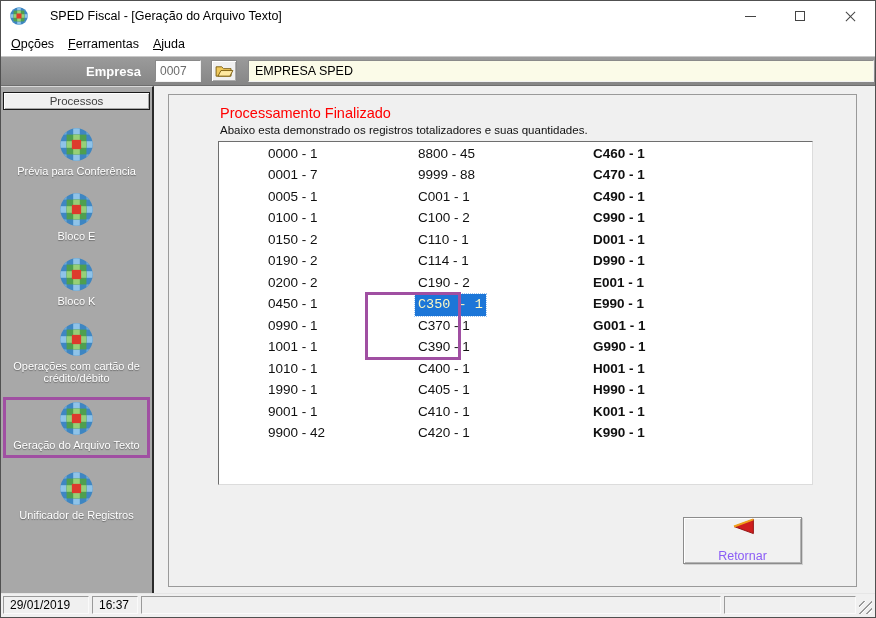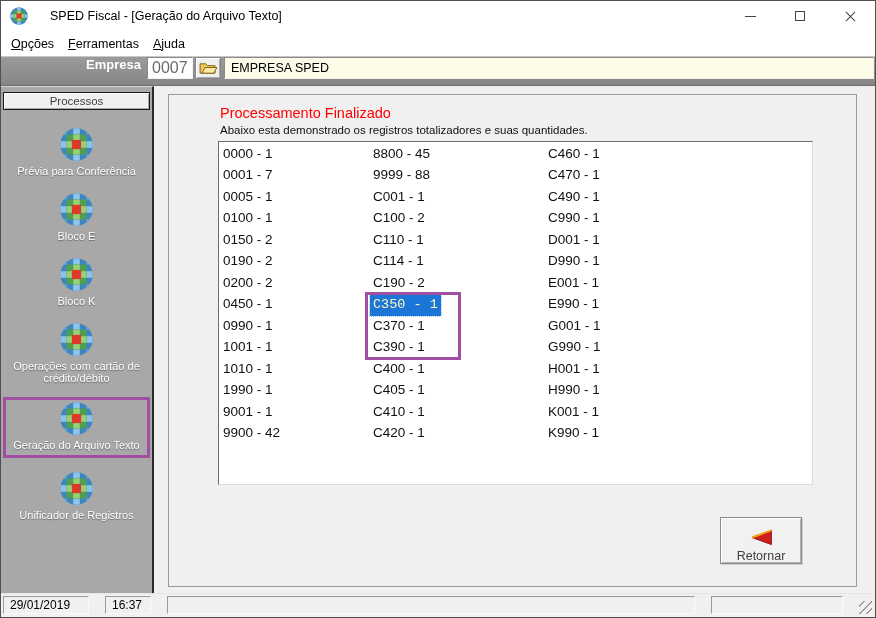--- a/index.html
+++ b/index.html
@@ -21,24 +21,24 @@
     content:""; position:absolute; left:0; top:6px; width:13px; border-top:1.5px solid #444;
   }
   .glyph-close::before { transform:rotate(45deg); }
   .glyph-close::after  { transform:rotate(-45deg); }
   
   .menubar { height:25px; background:#fff; display:flex; align-items:center; padding-left:3px; flex:0 0 auto; }
   .menu-item { display:inline-block; padding:3px 7px; font-size:12.5px; color:#000; }
   .menu-item::first-letter { text-decoration:underline; }
   
   .empresa-bar { height:30px; background:linear-gradient(#9b9b9b,#868686); border-top:1px solid #c8c8c8;
-                 border-bottom:1px solid #6e6e6e; display:flex; align-items:flex-start; flex:0 0 auto; }
+                 border-bottom:1px solid #6e6e6e; display:flex; align-items:center; flex:0 0 auto;gap:8px; }
   .empresa-label { width:146px; text-align:right; font-weight:bold; color:#fff; font-size:13px; padding-right:6px; }
   .sunken { border:1px solid; border-color:#8a8a8a #f2f2f2 #f2f2f2 #8a8a8a; }
-  .empresa-code { width:46px; height:22px; background:#fff; color:#6a6a6a; font-size:16px;
+  .empresa-code { width:46px; height:22px; background:#fff; color:#6a6a6a; font-size:12px;
                   line-height:20px; padding-left:4px; margin-right:2px; }
   .folder-btn { width:26px; height:22px; background:#f0f0f0; border:1px solid #888;
                 box-shadow:inset 1px 1px 0 #fff, inset -1px -1px 0 #aaa;
                 display:flex; align-items:center; justify-content:center; margin-right:3px; }
   .company-field { flex:1; height:22px; background:#fbfbe8; color:#000; font-size:12.5px;
                    line-height:20px; padding-left:6px; margin-right:1px; }
   
   .body-row { flex:1 1 auto; display:flex; min-height:0; }
   .sidebar { width:153px; flex:0 0 auto; background:#a8a8a8; border-right:2px solid #2a2a2a;
              border-top:1px solid #d8d8d8; display:flex; flex-direction:column; align-items:center; }
@@ -52,38 +52,38 @@
   .sidebar-item .globe { width:33px; height:33px; }
   .sidebar-item .s-label { margin-top:4px; max-width:138px; }
   .sidebar-item.highlighted { border:3px solid #A04FA2; width:147px; padding:2px 0 4px; }
   
   .main { flex:1 1 auto; background:#f0f0f0; padding:8px 18px 6px 7px; min-width:0;margin-left:7px; }
   .panel { position:relative; width:100%; height:100%; border:1px solid #9a9a9a; background:#f0f0f0; }
   .heading { margin:10px 0 3px 51px; font-size:14.5px; color:#ff0000; }
   .subheading { margin:0 0 5px 51px; font-size:11.5px; color:#101010; }
   .listbox { position:relative; margin-left:49px; width:595px; height:344px; background:#fff;
              border:1px solid; border-color:#6e6e6e #dcdcdc #dcdcdc #6e6e6e;
-             display:flex; font-size:13.5px; line-height:21.5px; color:#101010; overflow:hidden; }
+             display:flex; font-size:13.5px; line-height:21.5px; color:#101010; overflow:hidden;padding-left:45px; }
   .lcol { flex:0 0 auto; padding-top:0.5px; }
   .lcol-1 { width:154px; padding-left:4px; }
   .lcol-2 { width:175px; }
-  .lcol-3 { flex:1 1 auto; }
+  .lcol-3 { flex:1 1 auto;font-weight:bold; }
   .lrow { height:21.5px; white-space:pre; }
   .selected-cell { display:inline-block; background:#1C76D8; color:#fef9c3; outline:1px dotted #9cc3ef;
                    padding:0 3px; margin-left:-3px;font-family:Liberation Mono, monospace; }
   .list-annotation { position:absolute; left:146px; top:150px; width:96px; height:68px;
                      border:3px solid #A04FA2; pointer-events:none; }
-  .return-btn { position:absolute; right:54px; top:422px; width:82px; height:47px;
+  .return-btn { position:absolute; right:54px; top:422px; width:119px; height:47px;
                 background:#f1f1f1; border:1px solid #8c8c8c;
                 box-shadow:inset 1px 1px 0 #ffffff, inset -1px -1px 0 #b4b4b4, 1px 1px 0 #d0d0d0;
-                display:flex; flex-direction:column; align-items:center; justify-content:flex-end; gap:3px;
-                font-size:12.5px; color:#404040; cursor:default; }
+                display:flex; flex-direction:column; align-items:center; justify-content:space-between; gap:3px;
+                font-size:12.5px; color:#8b5cf6; cursor:default; }
   
   .statusbar { height:24px; flex:0 0 auto; background:#f0f0f0; display:flex; align-items:stretch;
-               padding:2px 3px 3px 2px; gap:16px; border-top:1px solid #e6e6e6; }
+               padding:2px 3px 3px 2px; gap:3px; border-top:1px solid #e6e6e6; }
   .status-cell { border:1px solid; border-color:#9a9a9a #fafafa #fafafa #9a9a9a;
                  font-size:12px; color:#000; padding:1px 6px 0; }
   .cell-date { width:86px; }
   .cell-time { width:46px; }
   .cell-main { flex:1 1 auto; }
   .cell-right { width:132px; }
   .resize-grip { width:13px; align-self:flex-end; height:13px;
     background:repeating-linear-gradient(135deg, transparent 0 3px, #9a9a9a 3px 4.5px, #fdfdfd 4.5px 5.5px); }
 </style>
 </head>

